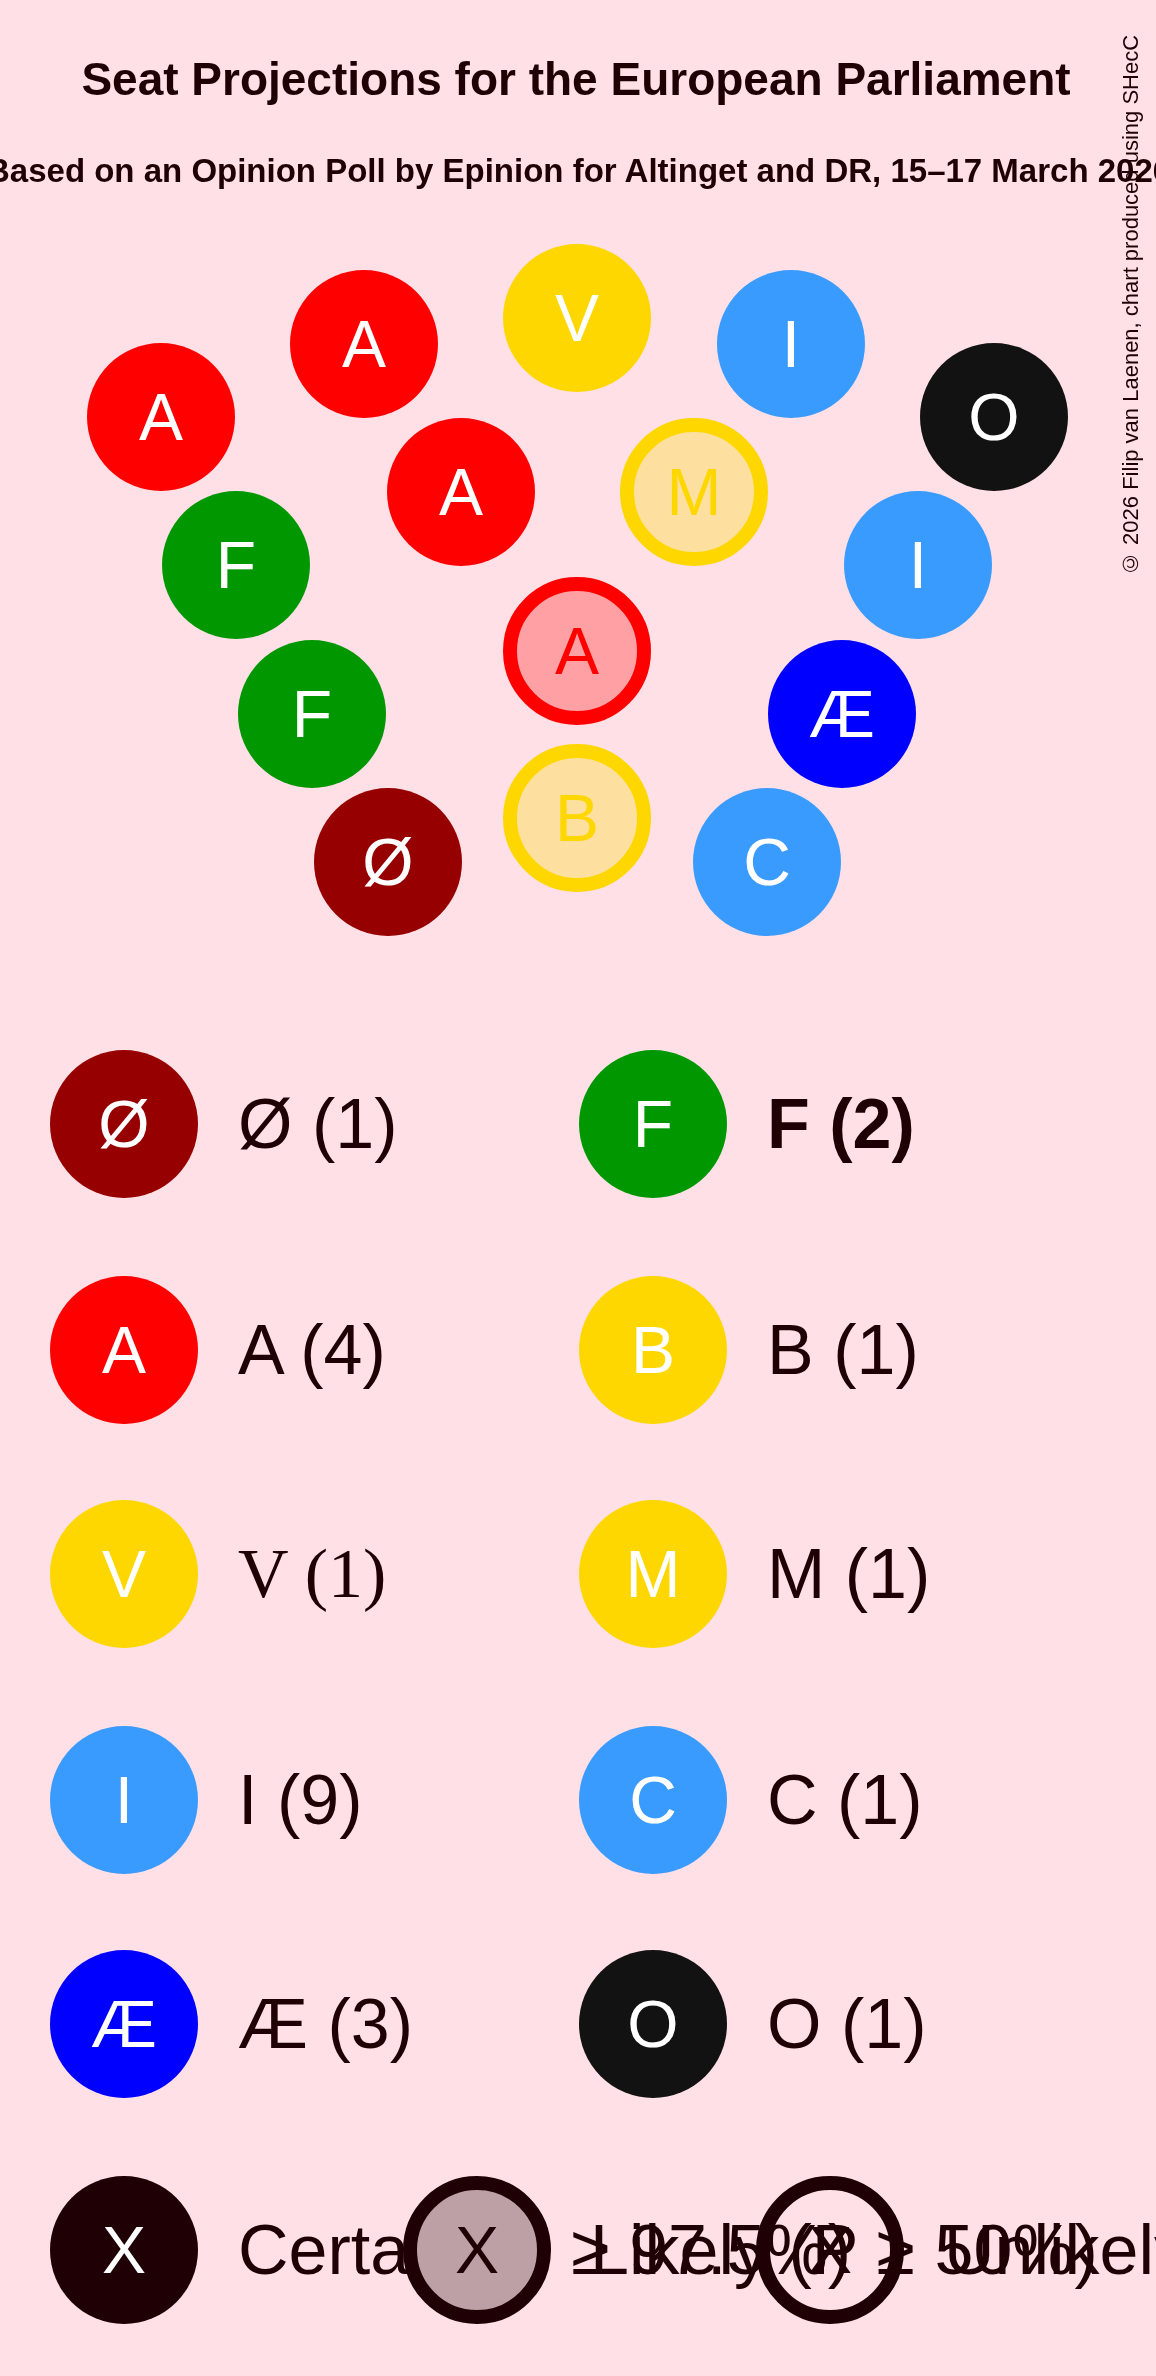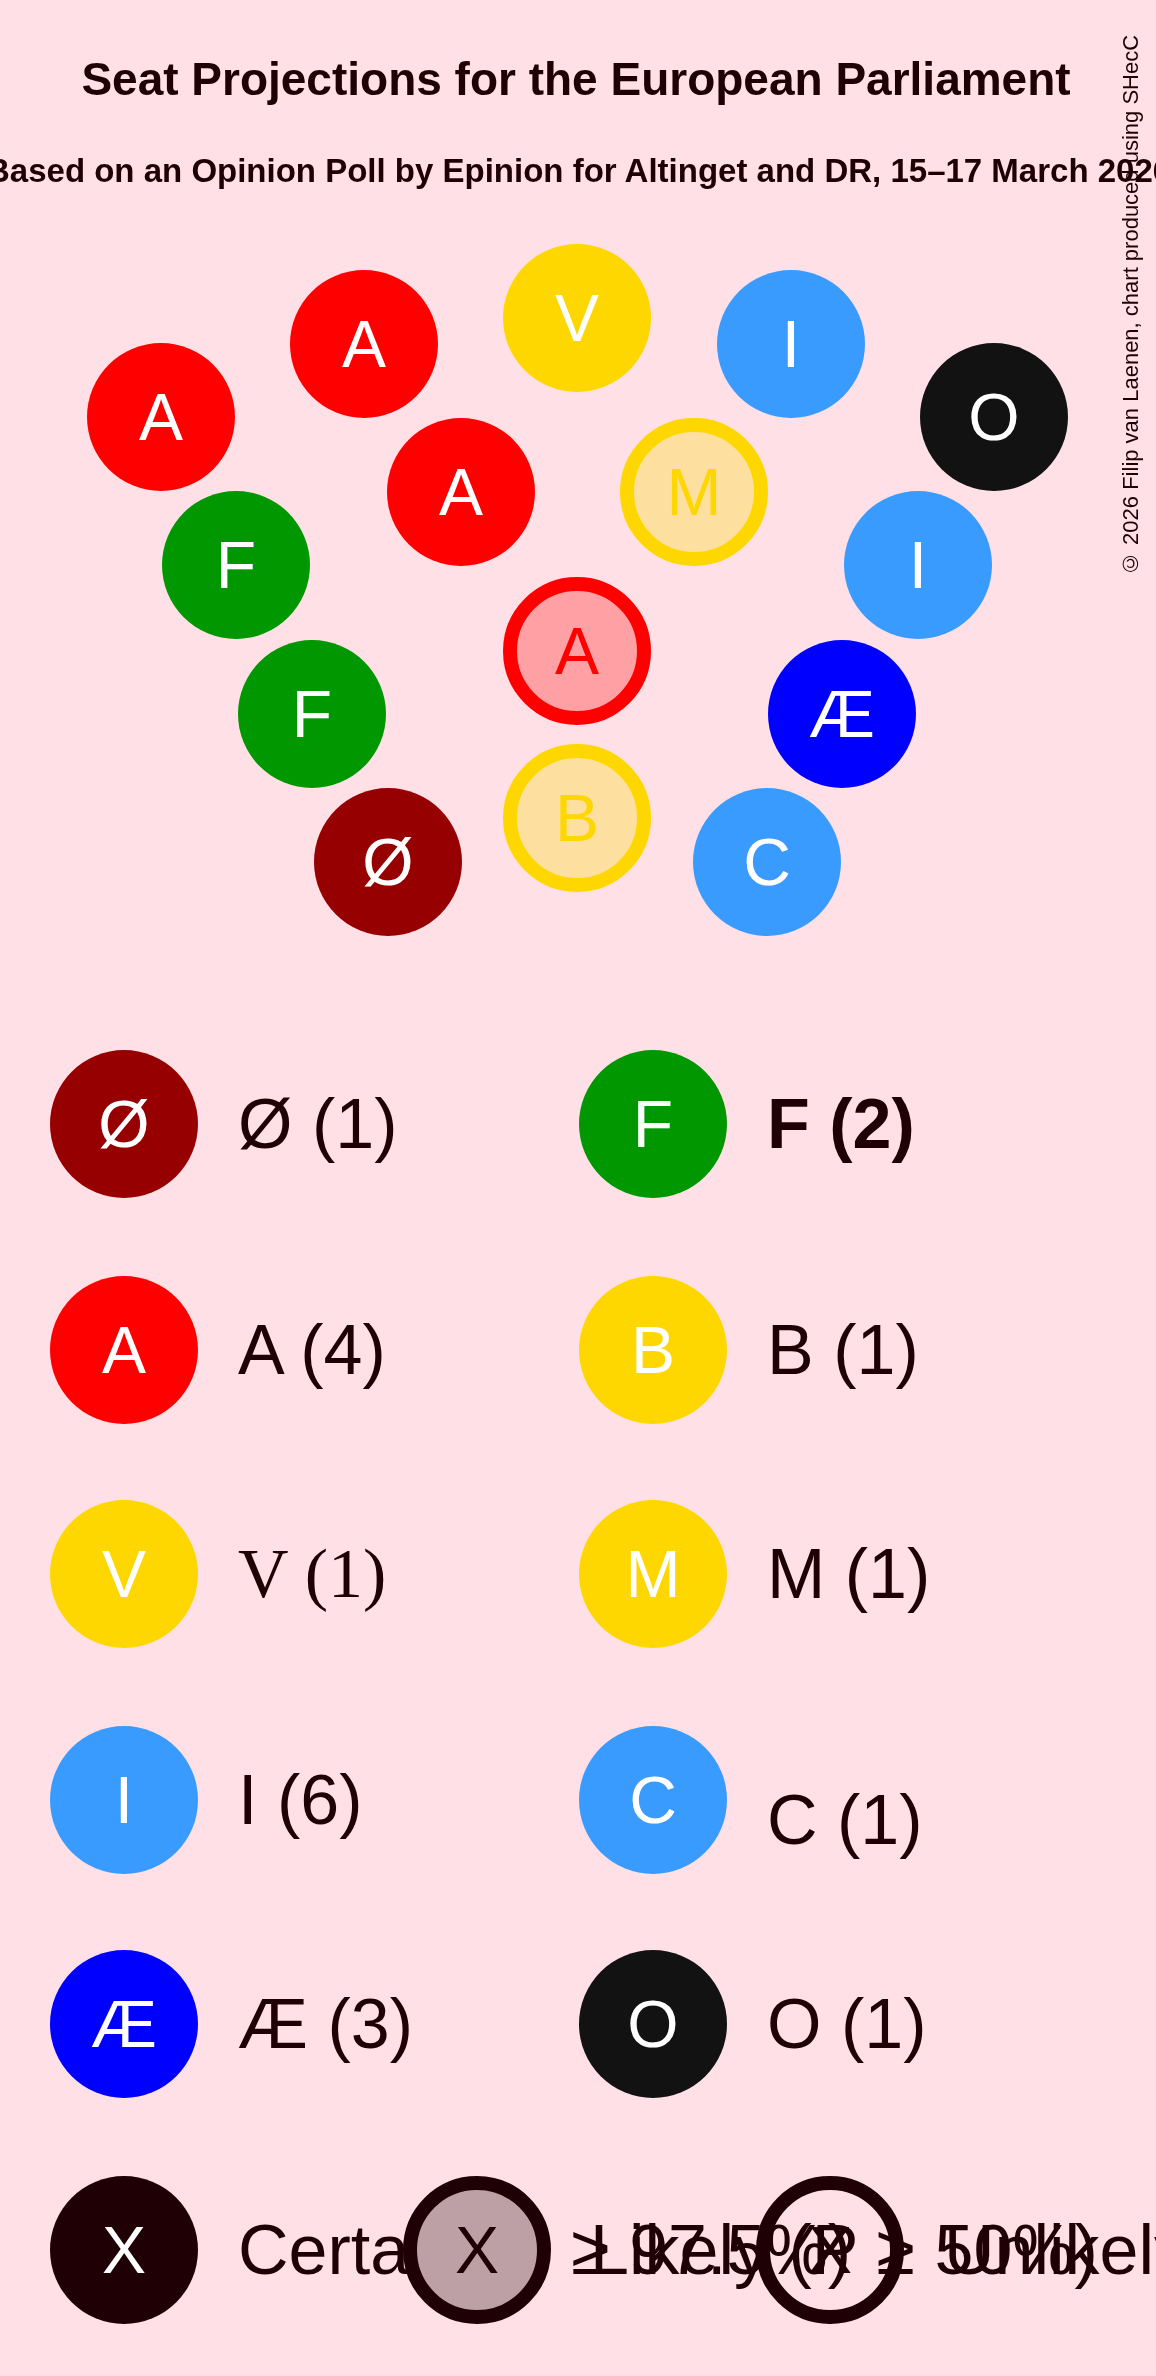--- a/index.html
+++ b/index.html
@@ -80,23 +80,23 @@
   <div class="leg-label" style="left:238px;top:1350px;">A (4)</div>
   <div class="leg-circle" style="left:653px;top:1350px;background:#ffd700;">B</div>
   <div class="leg-label" style="left:767px;top:1350px;">B (1)</div>
 
   <div class="leg-circle" style="left:124px;top:1574px;background:#ffd700;">V</div>
   <div class="leg-label" style="left:238px;top:1574px;font-family:Liberation Serif, serif;">V (1)</div>
   <div class="leg-circle" style="left:653px;top:1574px;background:#ffd700;">M</div>
   <div class="leg-label" style="left:767px;top:1574px;">M (1)</div>
 
   <div class="leg-circle" style="left:124px;top:1800px;background:#3a9bff;">I</div>
-  <div class="leg-label" style="left:238px;top:1800px;">I (6)</div>
+  <div class="leg-label" style="left:238px;top:1800px;">I (9)</div>
   <div class="leg-circle" style="left:653px;top:1800px;background:#3a9bff;">C</div>
-  <div class="leg-label" style="left:767px;top:1800px;margin-top:20px;">C (1)</div>
+  <div class="leg-label" style="left:767px;top:1800px;">C (1)</div>
 
   <div class="leg-circle" style="left:124px;top:2024px;background:#0000ff;">Æ</div>
   <div class="leg-label" style="left:238px;top:2024px;">Æ (3)</div>
   <div class="leg-circle" style="left:653px;top:2024px;background:#121212;">O</div>
   <div class="leg-label" style="left:767px;top:2024px;">O (1)</div>
 </div>
 
 <div>
   <div class="leg-circle" style="left:124px;top:2250px;background:#1f0005;">X</div>
   <div class="bottom-label" style="left:238px;top:2250px;">Certain (P ≥ 97.5%)</div>

